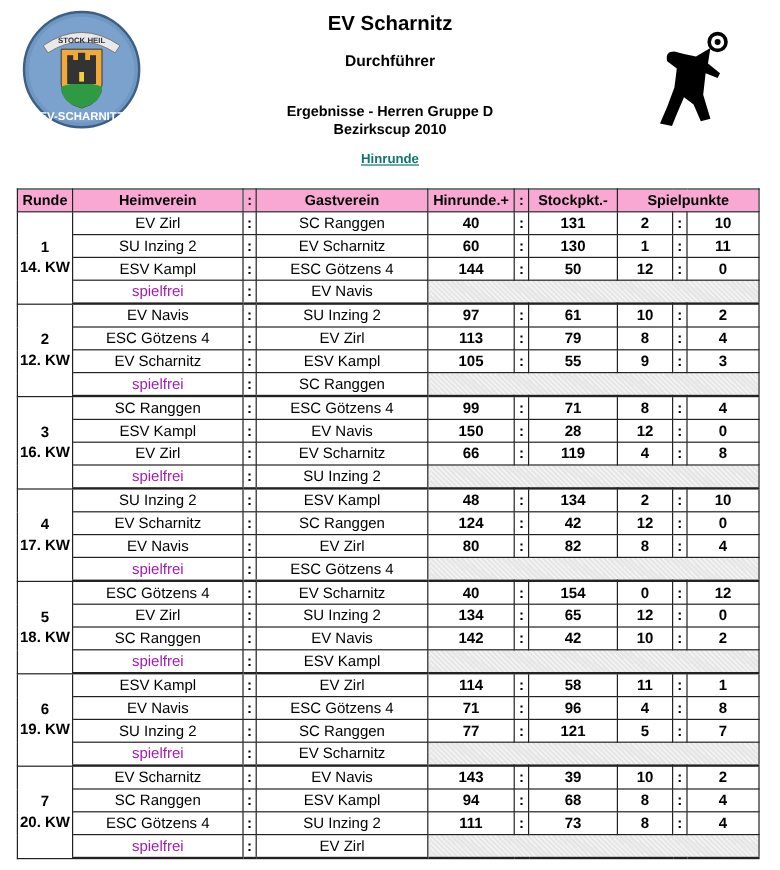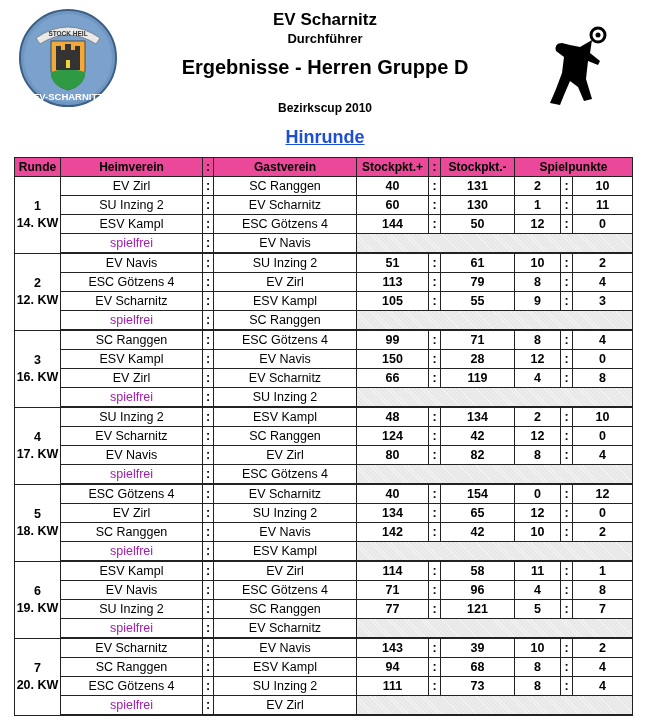--- a/index.html
+++ b/index.html
@@ -2,30 +2,30 @@
 <html><head>
 <meta charset="utf-8">
 <style>
   html, body { margin: 0; padding: 0; background: #ffffff; }
   body { width: 650px; height: 725px; position: relative; overflow: hidden;
          font-family: "Liberation Sans", sans-serif; color: #000; }
   .logo { position: absolute; left: 18px; top: 8px; width: 100px; height: 100px; }
   .figure { position: absolute; left: 540px; top: 25px; width: 70px; height: 85px; }
   .titles { position: absolute; left: 150px; width: 350px; text-align: center; }
   .t1 { top: 10px; font-size: 17px; font-weight: bold; }
-  .t2 { top: 31px; font-size: 13px; font-weight: bold; }
-  .t3 { top: 56px; font-size: 20px; font-weight: bold; }
+  .t2 { top: 43px; font-size: 13px; font-weight: bold; }
+  .t3 { top: 86px; font-size: 12px; font-weight: bold; }
   .t4 { top: 101px; font-size: 12px; font-weight: bold; }
-  .t5 { top: 127px; font-size: 18px; font-weight: bold; color: #1d4ed8; text-decoration: underline; }
+  .t5 { top: 127px; font-size: 11px; font-weight: bold; color: #0f766e; text-decoration: underline; }
 
   table.results { position: absolute; left: 14px; top: 157px; border-collapse: collapse;
                   table-layout: fixed; width: 618px; }
   table.results td, table.results th { border: 1.5px solid #222; padding: 0; height: 18px;
                   font-size: 12.5px; line-height: 17px; overflow: hidden; white-space: nowrap; }
-  table.results th { background: #ec4899; font-weight: bold; font-size: 12px; text-align: center; }
+  table.results th { background: #f9a8d4; font-weight: bold; font-size: 12px; text-align: center; }
   td.runde { text-align: center; font-weight: bold; font-size: 11px; line-height: 13px; vertical-align: middle; }
   td.team { padding-left: 2px; font-size: 13px; text-align: center; }
   td.sep { text-align: center; font-weight: bold; font-size: 12px; }
   td.num { text-align: center; font-weight: bold; font-size: 12px; }
   td.free { color: #a21caf; }
   td.hatch { background-color: #e6e6e6;
     background-image: repeating-linear-gradient(45deg, rgba(255,255,255,0.6) 0 1px, transparent 1px 3px);
     border-left: 1px solid #cfcfcf; border-right: 1px solid #cfcfcf; }
   tr.block-end td { border-bottom: 2px solid #222; }
 </style>
@@ -71,21 +71,21 @@
     <col style="width:46px">
       <col style="width:12px">
       <col style="width:60px">
   </colgroup>
   <thead>
     <tr>
       <th>Runde</th>
       <th>Heimverein</th>
       <th>:</th>
       <th>Gastverein</th>
-      <th>Stockpkt.+</th>
+      <th>Hinrunde.+</th>
       <th>:</th>
       <th>Stockpkt.-</th>
       <th colspan="3">Spielpunkte</th>
     </tr>
   </thead>
   <tbody id="results-body">
       <tr>
         <td class="runde" rowspan="4">
           <div>1</div>
           <div>14. KW</div>
@@ -129,21 +129,21 @@
         <td class="hatch" colspan="6"></td>
       </tr>
       <tr>
         <td class="runde" rowspan="4">
           <div>2</div>
           <div>12. KW</div>
         </td>
         <td class="team">EV Navis</td>
         <td class="sep">:</td>
         <td class="team">SU Inzing 2</td>
-        <td class="num">51</td>
+        <td class="num">97</td>
         <td class="sep">:</td>
         <td class="num">61</td>
         <td class="num">10</td>
         <td class="sep">:</td>
         <td class="num">2</td>
       </tr>
       <tr>
         <td class="team">ESC Götzens 4</td>
         <td class="sep">:</td>
         <td class="team">EV Zirl</td>

